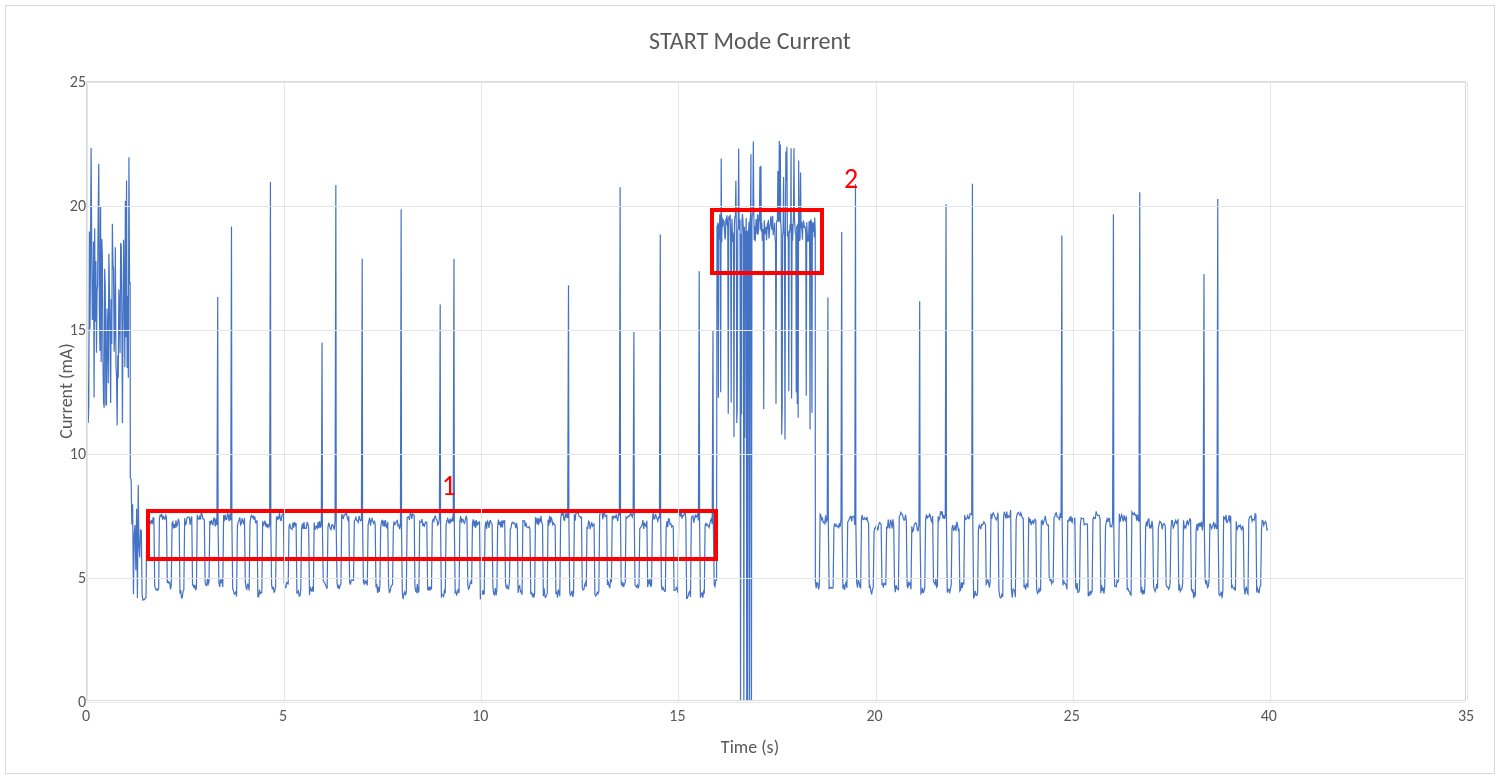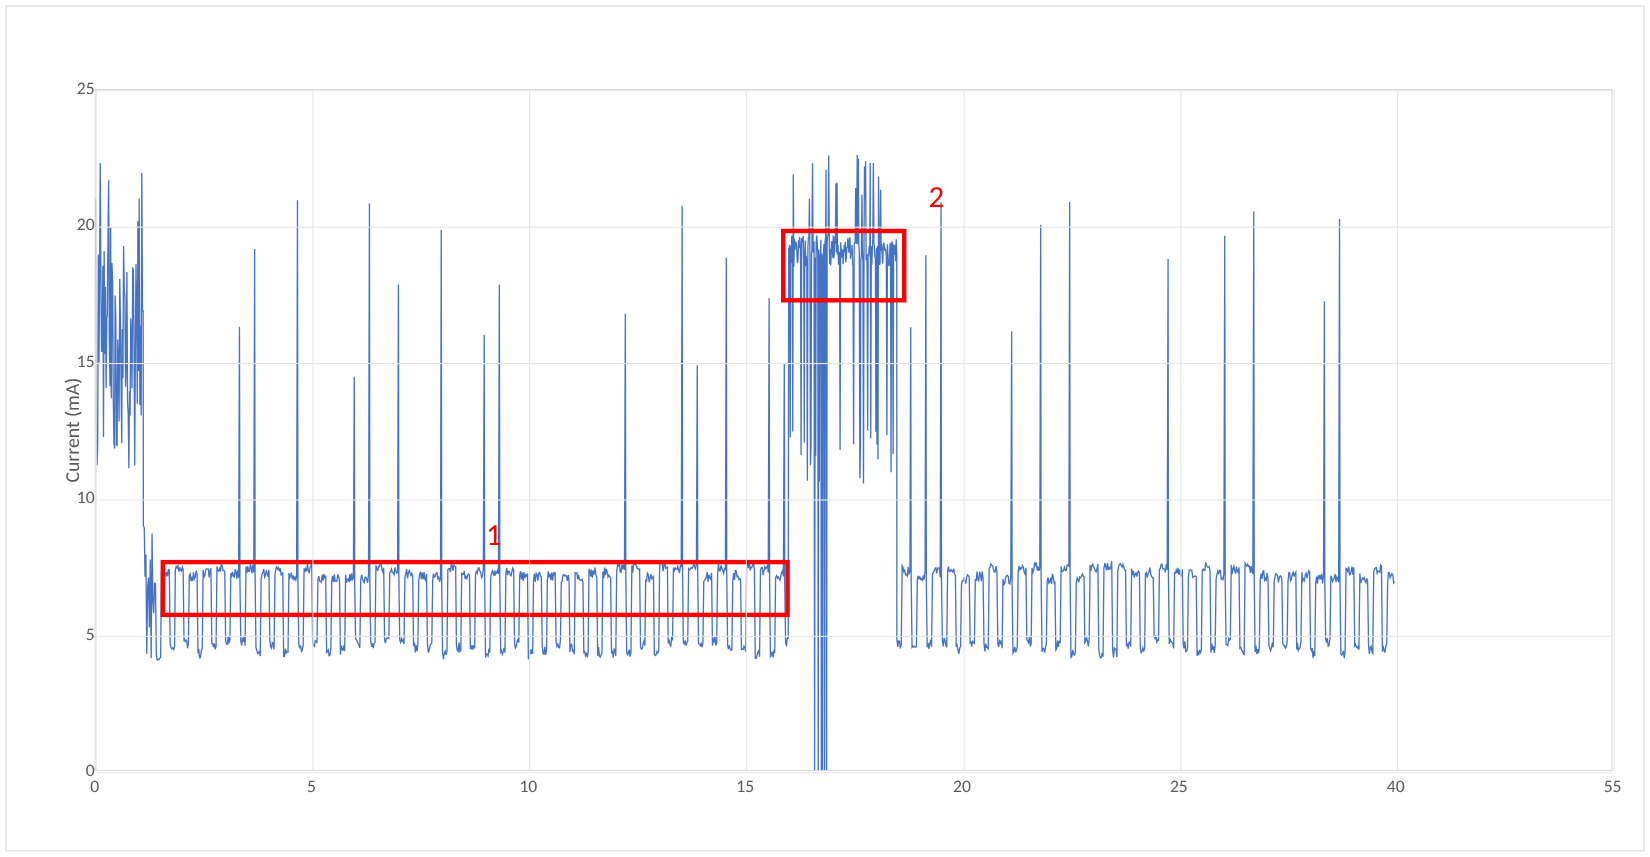--- a/index.html
+++ b/index.html
@@ -14,20 +14,21 @@
   .ylabel{position:absolute;left:12px;top:385px;transform:translateY(-50%) rotate(-90deg);transform-origin:center;font-size:18px;white-space:nowrap}
   .xlabel{position:absolute;left:0;top:730px;width:100%;text-align:center;font-size:18px}
   svg.line{position:absolute;left:0;top:0;width:100%;height:100%}
   .ann-box{position:absolute;border:4px solid #ff0000;box-sizing:border-box}
   .ann-label{position:absolute;color:#ff0000;font-size:28px;font-weight:400}
 </style>
 </head>
 <body>
 
 <div class="chart">
+  <div class="title">START Mode Current</div>
 
   <div class="plot">
     <svg class="line" viewBox="0 0 1380 620" preserveAspectRatio="none">
       <polyline id="trace" fill="none" stroke="#4472c4" stroke-width="1.2" points="0.0,98.7 0.6,303.0 1.2,342.1 1.8,323.7 2.4,149.9 3.0,248.1 3.5,176.3 4.1,66.3 4.7,163.8 5.3,238.0 5.9,238.1 6.5,160.1 7.1,316.4 7.7,146.9 8.3,240.6 8.9,179.5 9.5,271.7 10.1,209.0 10.6,204.6 11.2,132.2 11.8,82.1 12.4,229.4 13.0,269.9 13.6,124.7 14.2,280.9 14.8,157.6 15.4,174.3 16.0,280.4 16.6,321.5 17.2,326.8 17.7,187.3 18.3,206.3 18.9,323.7 19.5,323.9 20.1,227.3 20.7,249.8 21.3,302.1 21.9,172.2 22.5,208.9 23.1,267.5 23.7,322.1 24.2,217.9 24.8,262.7 25.4,142.1 26.0,183.4 26.6,188.5 27.2,270.5 27.8,250.0 28.4,165.9 29.0,284.5 29.6,294.8 30.2,344.7 30.8,274.5 31.3,296.6 31.9,208.2 32.5,227.5 33.1,271.8 33.7,161.5 34.3,164.5 34.9,233.8 35.5,342.2 36.1,239.9 36.7,158.3 37.3,206.8 37.9,285.9 38.4,119.4 39.0,256.0 39.6,98.8 40.2,287.0 40.8,214.7 41.4,296.7 42.0,75.5 42.6,202.1 43.2,200.7 43.4,397.2 44.2,398.9 44.9,443.8 45.7,423.5 46.5,514.0 47.3,453.4 48.1,444.4 48.9,489.9 49.7,428.1 50.5,517.8 51.3,404.2 52.0,465.2 52.8,477.1 53.6,449.5 54.4,450.0 55.2,514.5 56.0,519.7 56.8,519.0 57.6,519.3 58.4,517.8 59.1,517.5 59.9,440.7 60.7,442.0 61.5,436.6 62.3,439.7 63.1,440.4 63.9,442.7 64.7,439.4 65.5,443.5 66.2,437.2 67.0,437.6 67.8,505.2 68.6,508.3 69.4,509.6 70.2,508.7 71.0,510.0 71.8,507.7 72.5,437.7 73.3,434.4 74.1,435.7 74.9,433.9 75.7,439.2 76.5,435.2 77.3,437.8 78.1,438.6 78.9,434.8 79.6,436.9 80.4,502.7 81.2,501.1 82.0,502.7 82.8,501.9 83.6,509.0 84.4,504.8 85.2,442.8 86.0,441.1 86.7,447.9 87.5,443.6 88.3,447.5 89.1,439.8 89.9,445.7 90.7,444.1 91.5,438.3 92.3,441.3 93.1,513.4 93.8,509.8 94.6,517.6 95.4,517.5 96.2,510.9 97.0,509.4 97.8,437.6 98.6,444.0 99.4,442.9 100.1,437.4 100.9,436.5 101.7,436.5 102.5,436.7 103.3,444.3 104.1,438.4 104.9,435.9 105.7,504.7 106.5,504.7 107.2,507.8 108.0,504.5 108.8,509.9 109.6,507.3 110.4,434.4 111.2,437.9 112.0,438.8 112.8,436.1 113.6,438.9 114.3,432.4 115.1,433.5 115.9,438.1 116.7,438.0 117.5,439.4 118.3,501.9 119.1,505.0 119.9,505.2 120.7,497.9 121.4,503.7 122.2,501.8 123.0,440.5 123.8,442.8 124.6,439.3 125.4,443.5 126.2,444.1 127.0,436.9 127.7,438.8 128.5,445.9 129.3,437.8 130.1,444.6 130.9,215.7 131.3,446.4 132.1,502.5 132.9,506.6 133.7,499.3 134.5,502.8 135.2,498.2 136.0,506.7 136.8,434.5 137.6,440.5 138.4,434.1 139.2,438.6 140.0,438.8 140.8,432.9 141.5,434.5 142.3,440.8 143.1,433.2 143.9,439.6 144.7,144.9 145.1,441.4 145.9,508.4 146.7,510.6 147.5,513.8 148.3,513.1 149.0,511.1 149.8,516.2 150.6,445.9 151.4,441.5 152.2,440.0 153.0,436.7 153.8,444.2 154.6,442.7 155.3,437.8 156.1,440.7 156.9,443.9 157.7,437.3 158.5,501.0 159.3,507.5 160.1,508.9 160.9,503.3 161.7,505.5 162.4,510.1 163.2,442.6 164.0,436.3 164.8,434.7 165.6,436.9 166.4,435.7 167.2,438.9 168.0,435.8 168.8,442.1 169.5,441.9 170.3,439.6 171.1,516.3 171.9,516.4 172.7,509.2 173.5,513.2 174.3,512.1 175.1,512.4 175.9,440.4 176.6,444.7 177.4,443.2 178.2,440.0 179.0,446.0 179.8,442.7 180.6,447.1 181.4,443.5 182.2,446.6 182.9,443.9 183.7,100.4 184.1,448.6 184.9,504.7 185.7,509.0 186.5,506.4 187.3,511.8 188.1,510.7 188.9,505.8 189.7,436.0 190.4,439.6 191.2,436.4 192.0,438.7 192.8,432.1 193.6,438.4 194.4,440.5 195.2,434.8 196.0,433.9 196.7,432.0 197.5,502.9 198.3,506.9 199.1,507.3 199.9,502.1 200.7,502.5 201.5,504.1 202.3,446.3 203.1,443.1 203.8,447.7 204.6,447.7 205.4,448.7 206.2,441.9 207.0,447.2 207.8,441.3 208.6,444.4 209.4,442.8 210.2,513.5 210.9,511.8 211.7,510.5 212.5,515.7 213.3,515.2 214.1,509.2 214.9,447.9 215.7,442.9 216.5,448.6 217.3,441.6 218.0,447.8 218.8,447.6 219.6,447.9 220.4,442.1 221.2,443.0 222.0,447.8 222.8,514.8 223.6,506.6 224.3,510.1 225.1,510.8 225.9,506.3 226.7,511.4 227.5,442.0 228.3,449.2 229.1,446.3 229.9,445.6 230.7,448.6 231.4,441.6 232.2,447.5 233.0,440.6 233.8,447.1 234.6,444.6 235.4,261.4 235.8,450.5 236.6,500.2 237.4,501.8 238.1,502.5 238.9,504.9 239.7,506.5 240.5,508.4 241.3,446.5 242.1,442.0 242.9,445.5 243.7,448.1 244.5,449.1 245.2,444.2 246.0,444.1 246.8,446.4 247.6,449.2 248.4,441.2 249.2,103.4 249.6,449.8 250.4,502.5 251.2,507.7 251.9,504.5 252.7,508.9 253.5,504.6 254.3,503.9 255.1,433.5 255.9,435.8 256.7,438.4 257.5,434.3 258.3,434.6 259.0,431.4 259.8,431.3 260.6,437.3 261.4,439.5 262.2,435.6 263.0,501.7 263.8,504.3 264.6,500.0 265.4,499.6 266.1,500.0 266.9,500.2 267.7,440.3 268.5,439.2 269.3,436.8 270.1,439.9 270.9,440.2 271.7,441.9 272.5,435.2 273.2,438.8 274.0,440.3 274.8,439.7 275.6,177.2 276.0,443.7 276.8,501.4 277.6,503.6 278.4,500.3 279.2,502.6 279.9,501.5 280.7,505.1 281.5,444.6 282.3,440.6 283.1,437.0 283.9,445.2 284.7,440.0 285.5,438.0 286.3,440.8 287.0,442.8 287.8,440.8 288.6,442.9 289.4,507.0 290.2,503.7 291.0,512.7 291.8,506.4 292.6,511.7 293.3,505.6 294.1,447.1 294.9,441.5 295.7,439.2 296.5,445.9 297.3,440.0 298.1,446.0 298.9,439.4 299.7,446.1 300.4,447.1 301.2,441.2 302.0,504.5 302.8,512.8 303.6,510.8 304.4,506.7 305.2,505.0 306.0,504.2 306.8,446.4 307.5,440.9 308.3,444.1 309.1,443.4 309.9,440.7 310.7,439.9 311.5,445.4 312.3,444.2 313.1,448.5 313.9,445.1 314.6,127.6 315.0,449.5 315.8,512.4 316.6,518.9 317.4,513.4 318.2,511.5 319.0,515.0 319.8,511.7 320.6,437.2 321.3,436.5 322.1,436.3 322.9,439.4 323.7,432.5 324.5,433.4 325.3,438.4 326.1,433.1 326.9,434.2 327.7,434.4 328.4,505.7 329.2,510.9 330.0,511.8 330.8,503.7 331.6,512.0 332.4,510.9 333.2,440.7 334.0,441.6 334.7,441.6 335.5,438.5 336.3,445.7 337.1,443.6 337.9,445.4 338.7,442.3 339.5,441.2 340.3,441.9 341.1,509.1 341.8,509.6 342.6,506.2 343.4,510.2 344.2,506.3 345.0,509.1 345.8,441.4 346.6,438.9 347.4,440.6 348.2,436.0 348.9,435.6 349.7,438.6 350.5,439.6 351.3,444.5 352.1,443.1 352.9,437.5 353.7,223.1 354.1,444.8 354.9,517.4 355.6,513.9 356.4,514.7 357.2,516.1 358.0,509.2 358.8,513.0 359.6,444.4 360.4,440.4 361.2,438.2 362.0,441.5 362.7,439.4 363.5,443.0 364.3,439.1 365.1,440.5 365.9,437.8 366.7,441.1 367.5,177.5 367.9,447.4 368.7,512.2 369.4,511.0 370.2,514.4 371.0,512.3 371.8,508.6 372.6,512.9 373.4,440.4 374.2,435.6 375.0,442.4 375.8,438.7 376.5,438.8 377.3,441.7 378.1,442.8 378.9,439.4 379.7,435.9 380.5,437.8 381.3,504.7 382.1,508.7 382.9,507.4 383.6,502.7 384.4,501.1 385.2,503.7 386.0,442.8 386.8,438.7 387.6,446.1 388.4,439.9 389.2,447.5 389.9,439.6 390.7,445.1 391.5,442.1 392.3,443.1 393.1,440.7 393.9,519.0 394.7,516.0 395.5,510.1 396.3,514.4 397.0,510.0 397.8,514.2 398.6,447.3 399.4,441.1 400.2,448.5 401.0,440.6 401.8,442.0 402.6,447.3 403.4,440.2 404.1,439.8 404.9,443.0 405.7,443.7 406.5,507.0 407.3,513.7 408.1,514.4 408.9,507.7 409.7,515.1 410.5,509.3 411.2,447.1 412.0,438.9 412.8,444.4 413.6,441.2 414.4,446.8 415.2,440.0 416.0,447.0 416.8,439.8 417.5,441.6 418.3,439.6 419.1,502.6 419.9,507.2 420.7,505.2 421.5,508.2 422.3,508.5 423.1,500.7 423.9,448.6 424.6,447.7 425.4,442.4 426.2,441.7 427.0,443.1 427.8,442.4 428.6,443.4 429.4,447.5 430.2,442.2 431.0,448.0 431.7,512.5 432.5,506.1 433.3,505.4 434.1,511.4 434.9,510.8 435.7,514.5 436.5,440.1 437.3,440.5 438.1,440.2 438.8,446.0 439.6,442.1 440.4,446.2 441.2,447.1 442.0,447.1 442.8,446.2 443.6,448.9 444.4,512.7 445.1,512.0 445.9,515.5 446.7,512.9 447.5,517.3 448.3,512.9 449.1,436.7 449.9,438.3 450.7,443.7 451.5,437.2 452.2,444.6 453.0,438.1 453.8,441.7 454.6,435.3 455.4,442.2 456.2,444.0 457.0,515.9 457.8,507.9 458.6,516.4 459.3,517.1 460.1,514.9 460.9,513.6 461.7,439.1 462.5,445.1 463.3,435.3 464.1,442.3 464.9,436.5 465.7,439.5 466.4,444.0 467.2,442.3 468.0,443.9 468.8,444.4 469.6,513.6 470.4,512.1 471.2,517.4 472.0,509.8 472.7,510.6 473.5,515.9 474.3,439.4 475.1,432.7 475.9,433.9 476.7,430.5 477.5,439.2 478.3,439.7 479.1,432.7 479.8,437.0 480.6,432.7 481.4,437.6 482.2,203.8 482.6,440.1 483.4,512.1 484.2,515.6 485.0,512.6 485.8,510.4 486.5,516.7 487.3,512.7 488.1,433.6 488.9,440.0 489.7,431.8 490.5,432.2 491.3,432.6 492.1,433.0 492.9,435.9 493.6,436.0 494.4,437.3 495.2,436.7 496.0,507.8 496.8,509.7 497.6,509.0 498.4,504.6 499.2,502.4 500.0,506.5 500.7,447.1 501.5,447.7 502.3,440.6 503.1,441.9 503.9,448.7 504.7,444.7 505.5,441.5 506.3,445.6 507.1,444.2 507.8,443.5 508.6,514.0 509.4,515.6 510.2,514.9 511.0,512.0 511.8,513.3 512.6,511.1 513.4,435.2 514.1,430.1 514.9,430.7 515.7,430.4 516.5,438.7 517.3,433.7 518.1,430.7 518.9,435.9 519.7,435.5 520.5,434.9 521.2,504.6 522.0,501.0 522.8,505.8 523.6,506.9 524.4,498.0 525.2,501.8 526.0,435.4 526.8,438.0 527.6,435.7 528.3,436.9 529.1,437.1 529.9,434.4 530.7,437.4 531.5,440.4 532.3,433.6 533.1,434.2 533.9,105.5 534.3,441.4 535.0,503.6 535.8,505.1 536.6,501.8 537.4,506.6 538.2,503.8 539.0,502.3 539.8,436.4 540.6,437.5 541.4,436.8 542.1,435.3 542.9,436.0 543.7,434.9 544.5,431.6 545.3,434.8 546.1,436.5 546.9,432.3 547.7,250.8 548.1,440.6 548.8,504.8 549.6,505.3 550.4,506.7 551.2,504.6 552.0,507.9 552.8,504.7 553.6,448.0 554.4,447.0 555.2,445.5 555.9,444.5 556.7,439.4 557.5,448.4 558.3,441.9 559.1,444.6 559.9,445.9 560.7,440.1 561.5,506.7 562.3,501.0 563.0,502.8 563.8,497.9 564.6,506.5 565.4,504.4 566.2,440.0 567.0,432.2 567.8,438.5 568.6,438.3 569.3,433.4 570.1,435.8 570.9,438.1 571.7,440.5 572.5,436.5 573.3,437.1 574.1,152.9 574.5,440.6 575.3,505.9 576.1,509.7 576.8,507.0 577.6,509.1 578.4,511.0 579.2,510.7 580.0,447.2 580.8,440.5 581.6,446.7 582.4,438.2 583.1,438.4 583.9,443.7 584.7,443.2 585.5,446.3 586.3,445.2 587.1,445.8 587.9,510.1 588.7,509.9 589.5,509.9 590.2,507.0 591.0,508.5 591.8,512.5 592.6,434.9 593.4,431.3 594.2,435.8 595.0,430.3 595.8,438.0 596.6,435.2 597.3,435.4 598.1,432.8 598.9,430.6 599.7,438.1 600.5,518.1 601.3,518.0 602.1,515.2 602.9,512.2 603.7,510.9 604.4,516.7 605.2,437.9 606.0,435.4 606.8,435.3 607.6,442.2 608.4,438.2 609.2,434.7 610.0,436.5 610.7,435.3 611.5,433.7 612.3,439.9 613.1,189.8 613.5,443.5 614.3,517.3 615.1,514.8 615.9,512.1 616.7,517.3 617.5,511.5 618.2,513.3 619.0,444.5 619.8,442.8 620.6,444.9 621.4,443.8 622.2,445.7 623.0,447.0 623.8,442.8 624.5,439.9 625.3,438.1 626.1,443.4 626.9,248.7 627.3,447.8 628.1,504.4 628.9,506.1 629.7,499.8 630.5,499.8 630.9,145.2 631.3,145.5 631.8,140.9 632.3,316.7 632.7,142.1 633.2,157.9 633.7,132.7 634.2,136.2 634.6,311.3 635.1,76.7 635.6,161.1 636.1,135.8 636.5,145.7 637.0,141.7 637.5,139.0 638.0,140.2 638.4,148.8 638.9,157.8 639.4,155.0 639.8,136.9 640.3,143.8 640.8,133.8 641.3,138.5 641.7,148.2 642.2,332.7 642.7,134.9 643.2,138.1 643.6,138.5 644.1,132.9 644.6,159.8 645.1,321.6 645.5,151.0 646.0,137.2 646.5,160.6 646.9,151.1 647.4,157.9 647.9,356.2 648.4,143.3 648.8,135.0 649.3,135.0 649.8,99.0 650.3,155.1 650.7,342.0 651.2,325.5 651.7,149.1 652.1,146.4 652.6,66.6 653.1,146.6 653.6,148.4 654.0,137.9 654.5,644.8 655.0,152.6 655.5,333.4 655.9,139.4 656.4,132.5 656.9,138.8 657.4,153.5 657.8,644.8 658.3,145.2 658.8,356.9 659.2,149.7 659.7,153.7 660.2,136.4 660.7,644.8 661.1,149.1 661.6,644.8 662.1,154.2 662.6,148.6 663.0,140.3 663.5,644.8 664.0,138.1 664.5,134.7 664.9,72.5 665.4,644.8 665.9,139.7 666.3,133.0 666.8,132.7 667.3,59.6 667.8,131.7 668.2,158.5 668.7,144.8 669.2,159.8 669.7,145.5 670.1,137.6 670.6,146.1 671.1,152.7 671.5,132.6 672.0,153.2 672.5,148.1 673.0,133.4 673.4,139.9 673.9,85.1 674.4,148.0 674.9,84.1 675.3,150.1 675.8,141.2 676.3,159.2 676.8,155.6 677.2,147.4 677.7,328.2 678.2,138.7 678.6,143.8 679.1,152.7 679.6,150.8 680.1,145.2 680.5,158.7 681.0,148.2 681.5,141.2 682.0,148.0 682.4,138.3 682.9,157.1 683.4,152.6 683.8,143.6 684.3,143.1 684.8,134.6 685.3,142.0 685.7,148.1 686.2,137.6 686.7,134.2 687.2,153.7 687.6,147.4 688.1,150.0 688.6,141.2 689.1,158.5 689.5,160.3 690.0,322.8 690.5,140.8 690.9,139.3 691.4,138.8 691.9,89.3 692.4,140.2 692.8,136.0 693.3,59.2 693.8,140.4 694.3,62.6 694.7,140.9 695.2,147.0 695.7,353.6 696.2,327.2 696.6,154.3 697.1,150.2 697.6,95.2 698.0,145.6 698.5,157.1 699.0,358.7 699.5,137.2 699.9,69.7 700.4,99.1 700.9,64.9 701.4,154.8 701.8,149.7 702.3,159.8 702.8,310.3 703.2,150.2 703.7,150.6 704.2,142.2 704.7,149.4 705.1,66.4 705.6,317.4 706.1,142.4 706.6,159.3 707.0,145.9 707.5,136.6 708.0,66.5 708.5,138.4 708.9,143.1 709.4,151.9 709.9,153.0 710.3,311.4 710.8,144.1 711.3,323.1 711.8,142.2 712.2,336.8 712.7,78.7 713.2,146.3 713.7,159.3 714.1,157.0 714.6,90.9 715.1,146.7 715.5,140.4 716.0,149.9 716.5,158.2 717.0,142.3 717.4,139.1 717.9,141.2 718.4,146.4 718.9,145.2 719.3,146.0 719.8,151.8 720.3,314.8 720.8,140.6 721.2,149.4 721.7,158.7 722.2,160.3 722.6,157.2 723.1,140.9 723.6,139.4 724.1,348.5 724.5,144.6 725.0,137.8 725.5,145.7 726.0,331.9 726.4,141.8 726.9,142.7 727.4,150.2 727.9,140.7 728.3,156.1 728.8,135.9 729.3,150.6 729.4,500.4 730.2,507.7 731.0,502.3 731.8,502.5 732.6,509.1 733.4,505.5 734.2,433.6 734.9,434.6 735.7,439.2 736.5,437.7 737.3,442.0 738.1,441.4 738.9,443.0 739.7,434.8 740.5,440.9 741.3,439.1 742.0,216.2 742.4,443.2 743.2,507.9 744.0,506.9 744.8,507.9 745.6,507.2 746.4,507.9 747.2,507.3 748.0,447.0 748.7,442.9 749.5,445.5 750.3,444.0 751.1,446.1 751.9,445.5 752.7,447.8 753.5,442.5 754.3,446.2 755.1,438.3 755.8,150.6 756.2,448.2 757.0,508.2 757.8,504.0 758.6,509.6 759.4,504.8 760.2,501.2 761.0,507.6 761.8,441.7 762.5,440.2 763.3,438.6 764.1,436.4 764.9,435.6 765.7,440.8 766.5,436.0 767.3,435.7 768.1,435.7 768.9,444.4 769.6,102.3 770.0,444.6 770.8,502.0 771.6,507.2 772.4,499.7 773.2,501.9 774.0,506.5 774.8,508.0 775.6,438.0 776.3,434.5 777.1,439.0 777.9,438.8 778.7,437.2 779.5,438.5 780.3,439.2 781.1,436.3 781.9,441.3 782.7,442.5 783.4,507.5 784.2,506.0 785.0,510.7 785.8,514.1 786.6,508.8 787.4,507.2 788.2,451.0 789.0,447.4 789.8,447.7 790.5,444.2 791.3,447.5 792.1,449.9 792.9,444.1 793.7,441.9 794.5,442.7 795.3,444.2 796.1,504.0 796.9,503.4 797.6,507.2 798.4,502.8 799.2,503.9 800.0,504.4 800.8,445.9 801.6,447.8 802.4,439.0 803.2,446.7 803.9,447.4 804.7,439.2 805.5,441.8 806.3,447.8 807.1,438.8 807.9,445.4 808.7,504.5 809.5,511.9 810.3,504.8 811.0,508.0 811.8,507.9 812.6,510.1 813.4,436.3 814.2,435.0 815.0,431.9 815.8,433.5 816.6,433.7 817.4,437.6 818.1,439.4 818.9,439.3 819.7,434.0 820.5,439.4 821.3,505.2 822.1,507.8 822.9,501.2 823.7,504.4 824.5,503.0 825.2,509.0 826.0,445.8 826.8,451.1 827.6,449.9 828.4,444.4 829.2,442.9 830.0,442.3 830.8,443.7 831.5,449.7 832.3,450.2 833.1,444.0 833.9,220.0 834.3,451.1 835.1,513.3 835.9,511.9 836.7,507.6 837.5,512.8 838.3,510.6 839.0,507.4 839.8,439.8 840.6,434.0 841.4,437.3 842.2,435.6 843.0,436.3 843.8,433.5 844.6,435.2 845.3,439.8 846.1,441.4 846.9,435.6 847.7,501.1 848.5,502.4 849.3,504.0 850.1,498.0 850.9,506.7 851.7,505.4 852.4,435.7 853.2,439.7 854.0,437.6 854.8,430.7 855.6,433.1 856.4,430.8 857.2,438.1 858.0,434.4 858.8,438.4 859.5,435.4 860.3,122.7 860.7,440.2 861.5,512.2 862.3,508.9 863.1,509.0 863.9,513.0 864.7,508.1 865.5,504.6 866.2,448.0 867.0,444.4 867.8,449.6 868.6,448.7 869.4,444.8 870.2,450.3 871.0,441.1 871.8,444.0 872.6,449.4 873.3,448.0 874.1,510.6 874.9,509.4 875.7,501.9 876.5,507.7 877.3,502.0 878.1,504.1 878.9,434.5 879.7,439.0 880.4,438.7 881.2,437.8 882.0,435.1 882.8,438.1 883.6,437.8 884.4,432.9 885.2,433.3 886.0,434.0 886.7,102.0 887.1,442.0 887.9,517.3 888.7,516.5 889.5,510.4 890.3,514.6 891.1,515.2 891.9,512.8 892.7,448.9 893.5,444.7 894.2,446.2 895.0,448.8 895.8,444.0 896.6,444.6 897.4,443.3 898.2,441.3 899.0,443.1 899.8,443.8 900.5,503.9 901.3,502.5 902.1,499.1 902.9,502.6 903.7,507.2 904.5,500.5 905.3,433.1 906.1,438.4 906.9,433.4 907.6,432.3 908.4,434.3 909.2,436.2 910.0,438.2 910.8,439.3 911.6,436.5 912.4,432.1 913.2,509.7 914.0,515.7 914.7,517.6 915.5,517.5 916.3,513.2 917.1,516.6 917.9,436.3 918.7,431.2 919.5,434.4 920.3,438.0 921.1,431.0 921.8,437.4 922.6,435.4 923.4,436.8 924.2,435.4 925.0,429.5 925.8,509.9 926.6,517.3 927.4,508.8 928.1,509.6 928.9,509.8 929.7,516.9 930.5,439.1 931.3,434.4 932.1,432.3 932.9,431.9 933.7,433.8 934.5,434.9 935.2,432.4 936.0,435.1 936.8,437.6 937.6,437.7 938.4,507.2 939.2,504.6 940.0,509.3 940.8,503.6 941.6,503.4 942.3,507.4 943.1,436.4 943.9,442.2 944.7,438.4 945.5,444.5 946.3,441.5 947.1,440.2 947.9,443.6 948.7,439.9 949.4,438.6 950.2,440.0 951.0,508.7 951.8,513.0 952.6,511.9 953.4,508.4 954.2,511.1 955.0,509.5 955.7,440.7 956.5,439.8 957.3,444.5 958.1,441.1 958.9,439.1 959.7,435.4 960.5,441.2 961.3,443.5 962.1,444.7 962.8,444.5 963.6,498.1 964.4,499.9 965.2,497.4 966.0,503.2 966.8,501.5 967.6,501.6 968.4,437.1 969.2,436.2 969.9,432.7 970.7,432.3 971.5,436.3 972.3,436.4 973.1,437.0 973.9,439.8 974.7,432.1 975.5,437.2 976.3,153.9 976.6,440.9 977.4,505.0 978.2,500.2 979.0,503.0 979.8,503.4 980.6,504.5 981.4,509.1 982.2,440.1 983.0,440.4 983.7,437.8 984.5,440.4 985.3,435.6 986.1,441.9 986.9,437.2 987.7,443.0 988.5,443.0 989.3,437.1 990.1,505.2 990.8,509.0 991.6,502.7 992.4,512.0 993.2,511.7 994.0,508.9 994.8,444.4 995.6,437.5 996.4,437.8 997.1,438.0 997.9,437.8 998.7,444.3 999.5,444.2 1000.3,443.4 1001.1,443.1 1001.9,443.8 1002.7,515.9 1003.5,512.8 1004.2,515.2 1005.0,510.5 1005.8,512.9 1006.6,510.7 1007.4,438.3 1008.2,436.7 1009.0,438.0 1009.8,437.9 1010.6,430.7 1011.3,433.3 1012.1,435.0 1012.9,434.9 1013.7,434.6 1014.5,438.7 1015.3,512.9 1016.1,504.7 1016.9,510.5 1017.7,507.2 1018.4,513.3 1019.2,506.4 1020.0,446.0 1020.8,441.3 1021.6,438.4 1022.4,441.3 1023.2,437.8 1024.0,438.0 1024.7,445.9 1025.5,445.2 1026.3,446.3 1027.1,441.4 1027.9,132.7 1028.3,447.6 1029.1,505.7 1029.9,505.7 1030.7,506.4 1031.5,500.3 1032.2,501.7 1033.0,500.7 1033.8,433.1 1034.6,441.3 1035.4,436.6 1036.2,434.1 1037.0,438.1 1037.8,440.9 1038.5,434.6 1039.3,438.6 1040.1,439.9 1040.9,435.2 1041.7,509.0 1042.5,508.2 1043.3,510.7 1044.1,511.4 1044.9,514.2 1045.6,514.7 1046.4,431.3 1047.2,432.7 1048.0,434.0 1048.8,432.3 1049.6,434.5 1050.4,434.1 1051.2,440.1 1052.0,434.1 1052.7,439.2 1053.5,440.9 1054.3,110.6 1054.7,441.2 1055.5,512.3 1056.3,506.4 1057.1,514.4 1057.9,509.8 1058.7,513.5 1059.4,507.5 1060.2,446.1 1061.0,440.9 1061.8,445.8 1062.6,438.9 1063.4,438.3 1064.2,448.0 1065.0,445.3 1065.8,446.7 1066.5,440.3 1067.3,446.0 1068.1,506.1 1068.9,509.0 1069.7,511.1 1070.5,508.3 1071.3,503.7 1072.1,508.2 1072.9,447.9 1073.6,444.3 1074.4,440.9 1075.2,441.6 1076.0,443.1 1076.8,448.9 1077.6,444.0 1078.4,443.0 1079.2,443.5 1079.9,446.1 1080.7,504.5 1081.5,506.3 1082.3,506.5 1083.1,509.0 1083.9,507.7 1084.7,503.1 1085.5,448.1 1086.3,439.9 1087.0,440.1 1087.8,447.4 1088.6,445.8 1089.4,441.5 1090.2,439.8 1091.0,443.6 1091.8,440.7 1092.6,439.4 1093.4,510.2 1094.1,504.1 1094.9,510.9 1095.7,509.1 1096.5,508.5 1097.3,502.7 1098.1,439.7 1098.9,447.5 1099.7,445.7 1100.5,447.2 1101.2,441.6 1102.0,440.5 1102.8,444.9 1103.6,441.5 1104.4,438.3 1105.2,439.4 1106.0,509.3 1106.8,511.0 1107.5,508.8 1108.3,517.8 1109.1,511.5 1109.9,516.2 1110.7,450.1 1111.5,443.6 1112.3,450.1 1113.1,442.6 1113.9,445.0 1114.6,442.1 1115.4,446.1 1116.2,441.1 1117.0,449.9 1117.8,442.2 1118.6,192.7 1119.0,450.8 1119.8,500.6 1120.6,503.9 1121.3,499.9 1122.1,507.1 1122.9,506.1 1123.7,500.0 1124.5,442.9 1125.3,444.6 1126.1,448.1 1126.9,446.5 1127.7,444.3 1128.4,441.3 1129.2,448.4 1130.0,444.1 1130.8,446.0 1131.6,448.5 1132.4,117.4 1132.8,450.3 1133.6,514.0 1134.4,515.2 1135.1,514.1 1135.9,511.3 1136.7,517.9 1137.5,510.7 1138.3,436.1 1139.1,436.8 1139.9,438.9 1140.7,434.4 1141.5,442.0 1142.2,441.6 1143.0,439.0 1143.8,434.5 1144.6,442.1 1145.4,435.2 1146.2,506.8 1147.0,505.4 1147.8,507.9 1148.6,508.7 1149.3,507.4 1150.1,510.4 1150.9,440.7 1151.7,449.5 1152.5,447.2 1153.3,445.0 1154.1,446.0 1154.9,444.7 1155.7,447.9 1156.4,449.2 1157.2,445.1 1158.0,448.2 1158.8,506.0 1159.6,514.1 1160.4,508.2 1161.2,507.0 1162.0,512.5 1162.7,513.7 1163.5,439.3 1164.3,436.7 1165.1,435.6 1165.9,435.4 1166.7,440.6 1167.5,438.6 1168.3,438.9 1169.1,439.7 1169.8,433.2 1170.6,434.2 1171.4,512.2 1172.2,508.0 1173.0,510.4 1173.8,512.9 1174.6,506.5 1175.4,504.9 1176.2,449.4 1176.9,439.8 1177.7,440.2 1178.5,444.8 1179.3,442.7 1180.1,441.0 1180.9,442.4 1181.7,449.3 1182.5,448.1"></polyline>
     </svg>
     <div id="ann1" class="ann-box" style="left: 59.1429px; top: 426.56px; width: 571.714px; height: 52.08px;"></div>
     <div id="ann2" class="ann-box" style="left: 622.971px; top: 126.48px; width: 114.343px; height: 66.96px;"></div>
     <div id="ann1l" class="ann-label" style="left: 354.857px; top: 386.16px;">1</div>
     <div id="ann2l" class="ann-label" style="left: 757.029px; top: 78.64px;">2</div>
   <div class="grid-h" style="top: 620px;"></div>
@@ -40,27 +41,28 @@
       <div class="grid-v" style="left: 197.143px;"></div>
       <div class="grid-v" style="left: 394.286px;"></div>
       <div class="grid-v" style="left: 591.429px;"></div>
       <div class="grid-v" style="left: 788.571px;"></div>
       <div class="grid-v" style="left: 985.714px;"></div>
       <div class="grid-v" style="left: 1182.86px;"></div>
       <div class="grid-v" style="left: 1380px;"></div>
     </div>
 
   <div class="ylabel">Current (mA)</div>
+  <div class="xlabel">Time (s)</div>
 <div class="ytick" style="top: 695px;">0</div>
     <div class="ytick" style="top: 571px;">5</div>
     <div class="ytick" style="top: 447px;">10</div>
     <div class="ytick" style="top: 323px;">15</div>
     <div class="ytick" style="top: 199px;">20</div>
     <div class="ytick" style="top: 75px;">25</div>
     <div class="xtick" style="left: 60px;">0</div>
     <div class="xtick" style="left: 257.143px;">5</div>
     <div class="xtick" style="left: 454.286px;">10</div>
     <div class="xtick" style="left: 651.429px;">15</div>
     <div class="xtick" style="left: 848.571px;">20</div>
     <div class="xtick" style="left: 1045.71px;">25</div>
     <div class="xtick" style="left: 1242.86px;">40</div>
-    <div class="xtick" style="left: 1440px;">55</div>
+    <div class="xtick" style="left: 1440px;">35</div>
   </div>
 
 </body></html>

